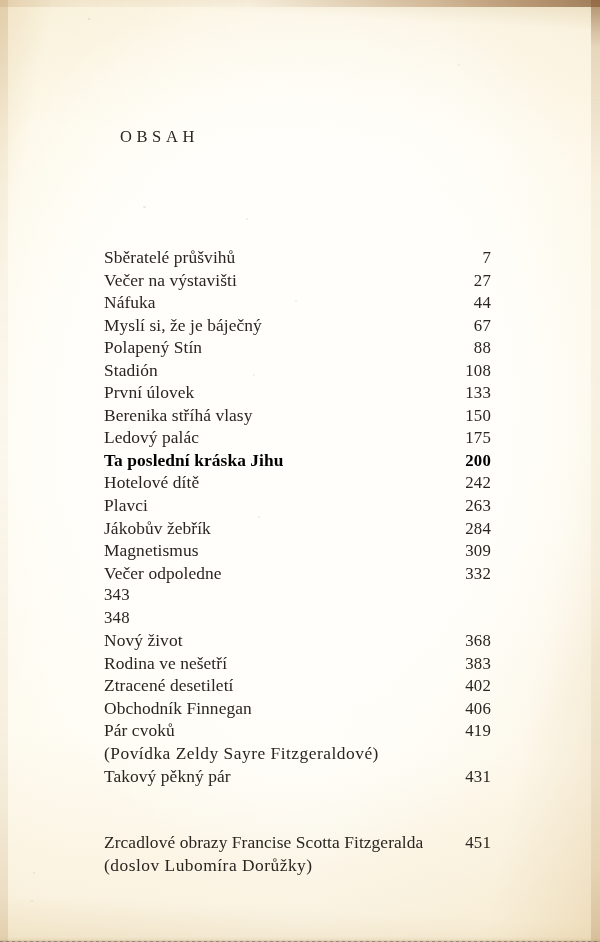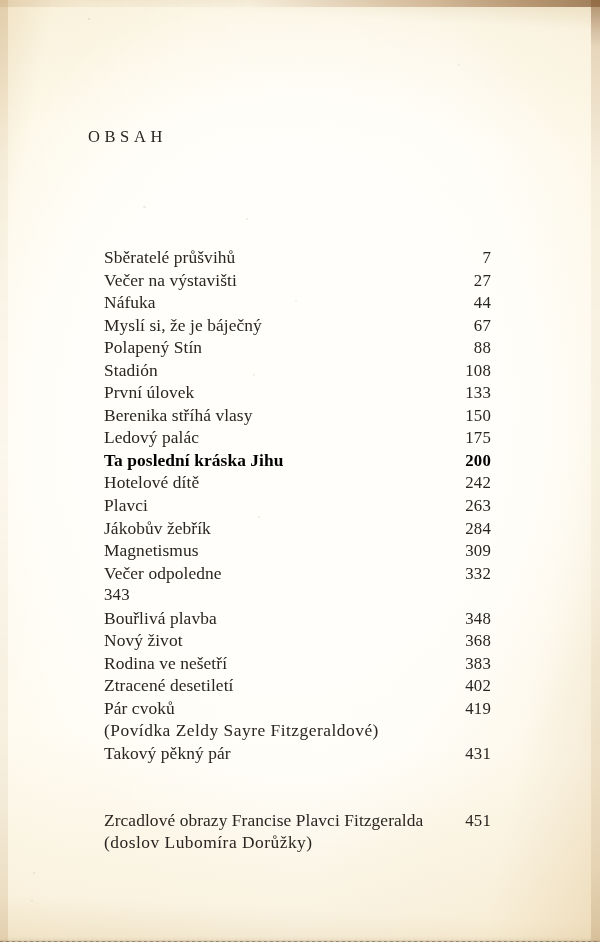--- a/index.html
+++ b/index.html
@@ -83,21 +83,21 @@
     pointer-events: none;
   }
 
   
   .page {
     position: absolute;
     inset: 0;
   }
   .toc-title {
     position: absolute;
-    left: 88px;
+    left: 120px;
     top: 127px;
     font-size: 16.5px;
     letter-spacing: 4.6px;
     color: #2b2622;
     white-space: nowrap;
   }
   .toc-list {
     position: absolute;
     left: 104px;
     top: 247px;
@@ -209,50 +209,53 @@
         <span class="p">309</span>
       </div>
       <div class="toc-row">
         <span class="t">Večer odpoledne</span>
         <span class="p">332</span>
       </div>
       <div class="toc-row">
         <span class="p">343</span>
       </div>
       <div class="toc-row">
-        <span class="t">Bouřlivá plavba</span>
         <span class="p">348</span>
       </div>
       <div class="toc-row">
         <span class="t">Nový život</span>
         <span class="p">368</span>
       </div>
       <div class="toc-row">
         <span class="t">Rodina ve nešetří</span>
         <span class="p">383</span>
       </div>
       <div class="toc-row">
         <span class="t">Ztracené desetiletí</span>
         <span class="p">402</span>
+      </div>
+      <div class="toc-row">
+        <span class="t">Obchodník Finnegan</span>
+        <span class="p">406</span>
       </div>
       <div class="toc-row">
         <span class="t">Pár cvoků</span>
         <span class="p">419</span>
       </div>
       <div class="toc-row sub">
         <span class="t">(Povídka Zeldy Sayre Fitzgeraldové)</span>
         <span class="p"></span>
       </div>
       <div class="toc-row">
         <span class="t">Takový pěkný pár</span>
         <span class="p">431</span>
       </div>
       <div class="toc-row gap"></div>
       <div class="toc-row">
-        <span class="t">Zrcadlové obrazy Francise Plavci Fitzgeralda</span>
+        <span class="t">Zrcadlové obrazy Francise Scotta Fitzgeralda</span>
         <span class="p">451</span>
       </div>
       <div class="toc-row sub">
         <span class="t">(doslov Lubomíra Dorůžky)</span>
         <span class="p"></span>
       </div>
     </div>
 </div>
 
 </body></html>

